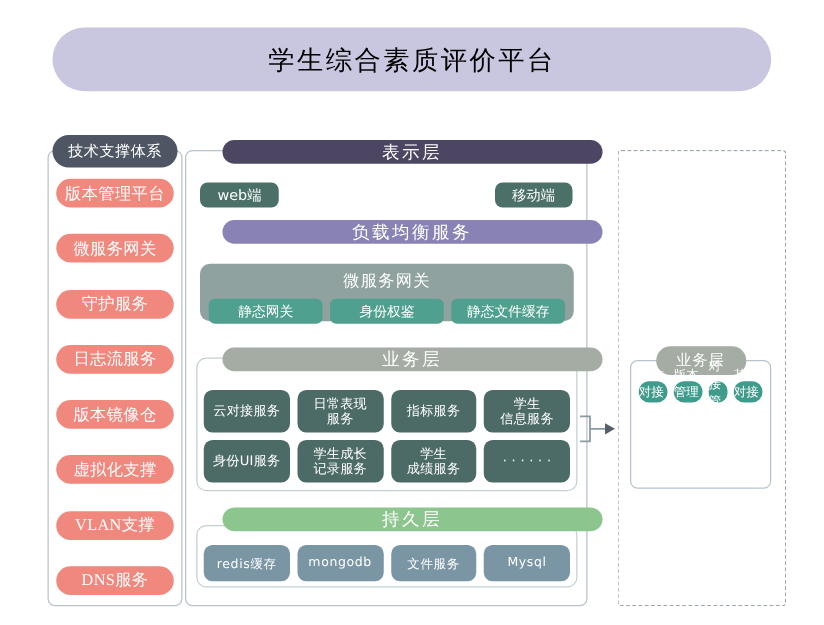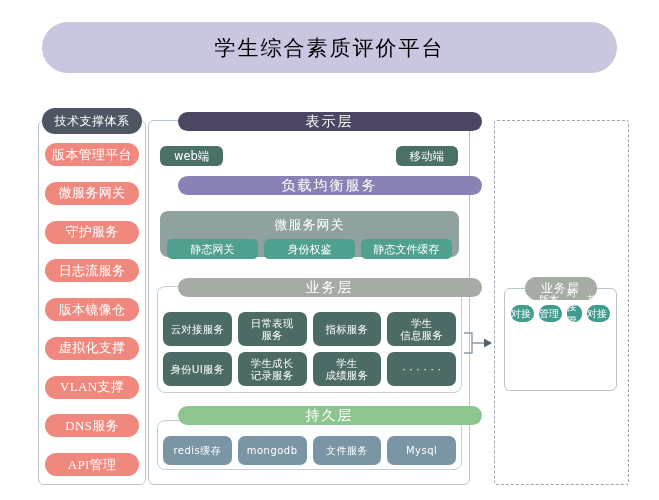--- a/index.html
+++ b/index.html
@@ -267,21 +267,20 @@
   <div class="sidebar-header">技术支撑体系</div>
   <div class="sidebar-list">
     <div class="sidebar-item">版本管理平台</div>
     <div class="sidebar-item">微服务网关</div>
     <div class="sidebar-item">守护服务</div>
     <div class="sidebar-item">日志流服务</div>
     <div class="sidebar-item">版本镜像仓</div>
     <div class="sidebar-item">虚拟化支撑</div>
     <div class="sidebar-item">VLAN支撑</div>
     <div class="sidebar-item">DNS服务</div>
-    <div class="sidebar-item">API管理</div>
   </div>
 </div>
 
 <div class="main-frame"></div>
 
 <div class="layer-pill present-header">表示层</div>
 <div class="present-row">
   <div class="chip-teal-dark">web端</div>
   <div class="chip-teal-dark">移动端</div>
 </div>

